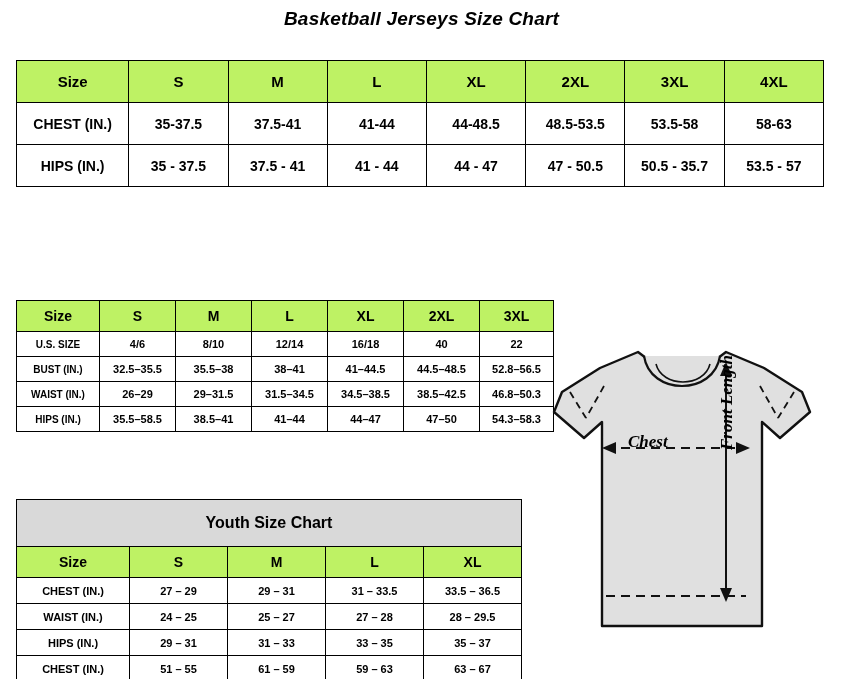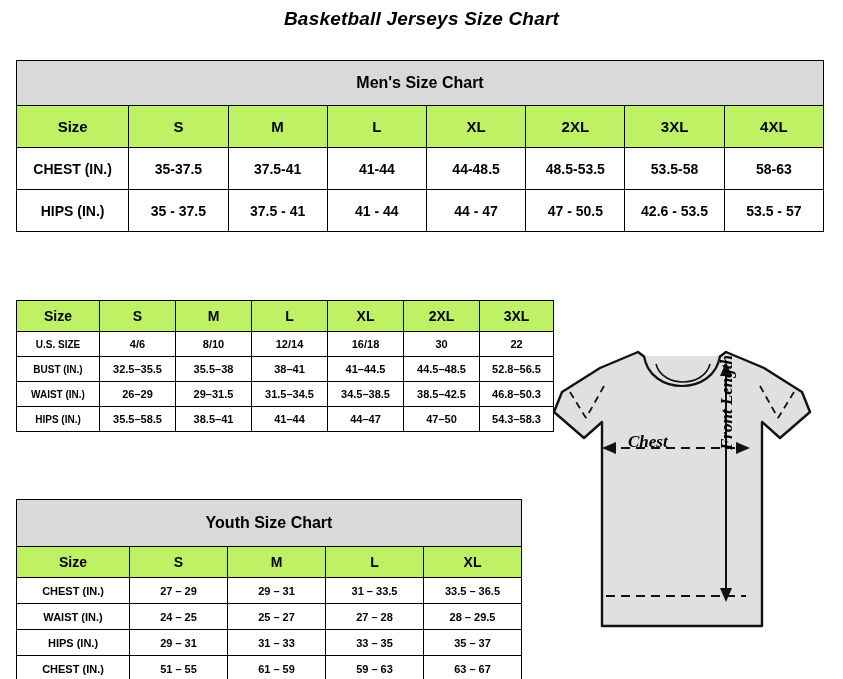--- a/index.html
+++ b/index.html
@@ -124,23 +124,20 @@
     <col style="width:112px">
       <col style="width:99px">
       <col style="width:99px">
       <col style="width:99px">
     <col style="width:99px">
       <col style="width:99px">
       <col style="width:99px">
       <col style="width:99px">
   </colgroup>
   <tbody>
-      <tr>
-    <td class="caption-cell" colspan="8">Men's Size Chart</td>
-  </tr>
   <tr>
     <td class="hdr-cell">Size</td>
     <td class="hdr-cell">S</td>
     <td class="hdr-cell">M</td>
     <td class="hdr-cell">L</td>
     <td class="hdr-cell">XL</td>
     <td class="hdr-cell">2XL</td>
     <td class="hdr-cell">3XL</td>
     <td class="hdr-cell">4XL</td>
   </tr>
@@ -154,21 +151,21 @@
     <td class="datacell">53.5-58</td>
     <td class="datacell">58-63</td>
   </tr>
   <tr>
     <td class="rowlabel">HIPS (IN.)</td>
     <td class="datacell">35 - 37.5</td>
     <td class="datacell">37.5 - 41</td>
     <td class="datacell">41 - 44</td>
     <td class="datacell">44 - 47</td>
     <td class="datacell">47 - 50.5</td>
-    <td class="datacell">42.6 - 53.5</td>
+    <td class="datacell">50.5 - 35.7</td>
     <td class="datacell">53.5 - 57</td>
   </tr>
 </tbody>
   </table>
 
 <table id="women-chart">
   <colgroup>
     <col style="width:83px">
       <col style="width:76px">
       <col style="width:76px">
@@ -186,21 +183,21 @@
     <td class="hdr-cell">XL</td>
     <td class="hdr-cell">2XL</td>
     <td class="hdr-cell">3XL</td>
   </tr>
   <tr>
     <td class="rowlabel">U.S. SIZE</td>
     <td class="datacell">4/6</td>
     <td class="datacell">8/10</td>
     <td class="datacell">12/14</td>
     <td class="datacell">16/18</td>
-    <td class="datacell">30</td>
+    <td class="datacell">40</td>
     <td class="datacell">22</td>
   </tr>
   <tr>
     <td class="rowlabel">BUST  (IN.)</td>
     <td class="datacell">32.5–35.5</td>
     <td class="datacell">35.5–38</td>
     <td class="datacell">38–41</td>
     <td class="datacell">41–44.5</td>
     <td class="datacell">44.5–48.5</td>
     <td class="datacell">52.8–56.5</td>

